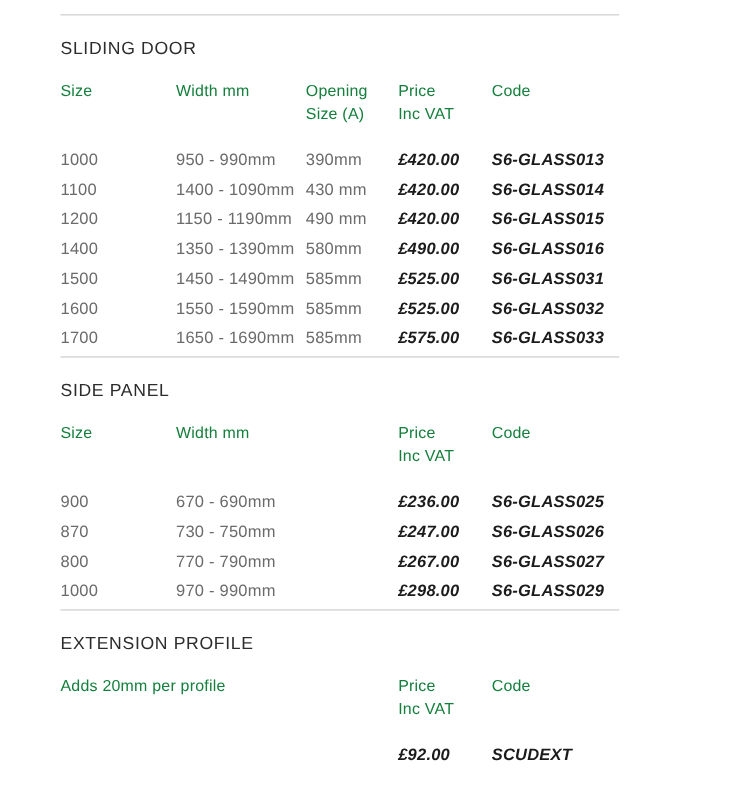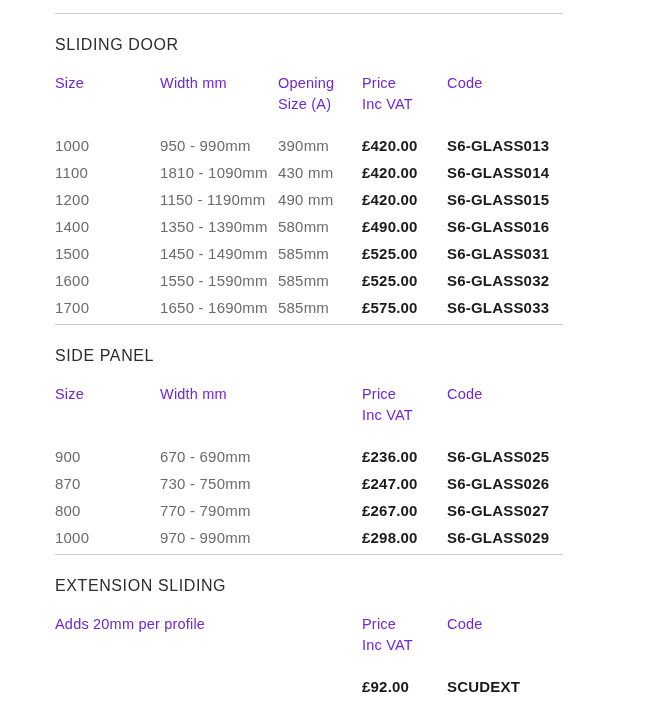--- a/index.html
+++ b/index.html
@@ -34,39 +34,40 @@
   table.price-table {
     border-collapse: collapse;
     table-layout: fixed;
     width: 100%;
     margin-top: 18px;
   }
   table.price-table thead td {
     vertical-align: top;
     font-size: 14.5px;
     line-height: 21px;
-    color: #6d28d9;
+    color: #15803d;
     letter-spacing: 0.2px;
     padding: 0 0 17px 0;
     font-weight: 400;
   }
   table.price-table tbody td {
     height: 27px;
     font-size: 15px;
     letter-spacing: 0.2px;
     vertical-align: middle;
     padding: 0;
   }
   td.c-size, td.c-width, td.c-opening {
     color: #6b6b6b;
     font-weight: 400;
   }
   td.c-price, td.c-code {
     color: #1b1b1b;
     font-weight: 700;
+    font-style: italic;
   }
   td.c-note {
     color: #303030;
     font-weight: 400;
   }
   .section { margin-bottom: 3px; }
   .section + .section .rule { margin-top: 1px; }
   .hdr-line { display: block; }
 </style>
 </head>
@@ -109,21 +110,21 @@
       <tbody>
           <tr>
             <td class="c-size">1000</td>
             <td class="c-width">950 - 990mm</td>
             <td class="c-opening">390mm</td>
             <td class="c-price">£420.00</td>
             <td class="c-code">S6-GLASS013</td>
           </tr>
           <tr>
             <td class="c-size">1100</td>
-            <td class="c-width">1810 - 1090mm</td>
+            <td class="c-width">1400 - 1090mm</td>
             <td class="c-opening">430 mm</td>
             <td class="c-price">£420.00</td>
             <td class="c-code">S6-GLASS014</td>
           </tr>
           <tr>
             <td class="c-size">1200</td>
             <td class="c-width">1150 - 1190mm</td>
             <td class="c-opening">490 mm</td>
             <td class="c-price">£420.00</td>
             <td class="c-code">S6-GLASS015</td>
@@ -211,21 +212,21 @@
             <td class="c-width">970 - 990mm</td>
             <td class="c-price">£298.00</td>
             <td class="c-code">S6-GLASS029</td>
           </tr>
         </tbody>
     </table>
   </div>
 
   <div class="section">
     <hr class="rule">
-    <h2 class="section-title">EXTENSION SLIDING</h2>
+    <h2 class="section-title">EXTENSION PROFILE</h2>
     <table class="price-table">
       <colgroup>
         <col style="width:307px">
           <col style="width:85px">
           <col style="width:116px">
       </colgroup>
       <thead>
         <tr>
           <td class="c-note">
             <span class="hdr-line">Adds 20mm per profile</span>

